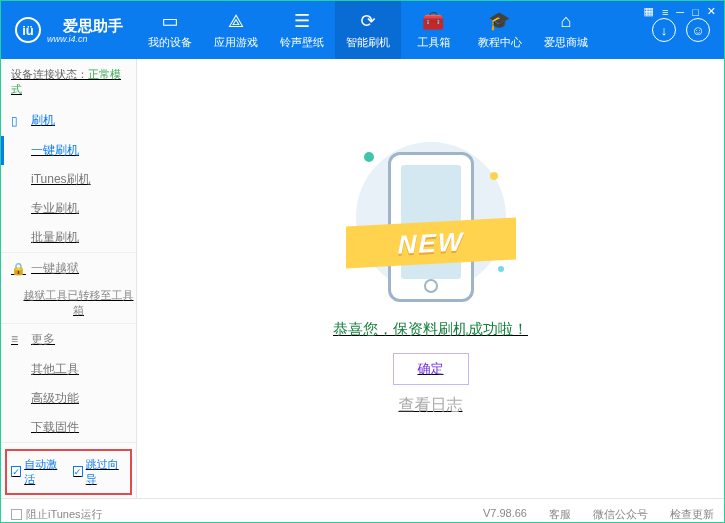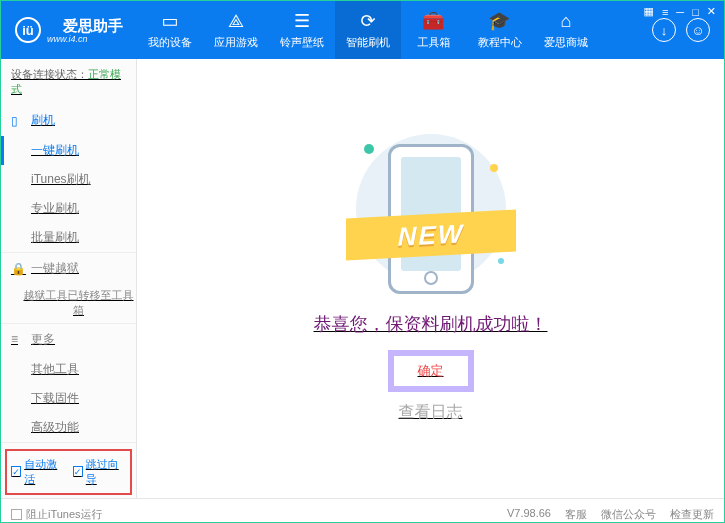--- a/index.html
+++ b/index.html
@@ -50,28 +50,28 @@
   .phone::after { content: ""; position: absolute; bottom: 6px; left: 50%; transform: translateX(-50%); width: 10px; height: 10px; border: 2px solid #9fb4c8; border-radius: 50%; }
   .ribbon { position: absolute; top: 80px; left: -10px; right: -10px; height: 42px; background: #ffd34e; transform: skewY(-3deg); display: flex; align-items: center; justify-content: center; }
   .ribbon::before, .ribbon::after { content: ""; position: absolute; width: 0; height: 0; border: 10px solid transparent; }
   .ribbon-text { font-weight: 900; font-size: 26px; color: #fff; letter-spacing: 2px; text-shadow: 0 2px 0 #e8a636; font-style: italic; }
   .circle-bg { position: absolute; top: 0; left: 50%; transform: translateX(-50%); width: 150px; height: 150px; border-radius: 50%; background: #e8f1f7; z-index: -1; }
   .dot { position: absolute; border-radius: 50%; }
   .d1 { width: 10px; height: 10px; background: #3ec6a8; top: 10px; left: 8px; }
   .d2 { width: 8px; height: 8px; background: #ffd34e; top: 30px; right: 8px; }
   .d3 { width: 6px; height: 6px; background: #76d8e8; bottom: 30px; right: 2px; }
   
-  .success-text { font-size: 18px; color: #701a75; margin-bottom: 14px; }
-  .ok-btn { border: 6px solid #c4b5fd; background: #fff; padding: 6px 24px; font-size: 13px; color: #ef4444; cursor: pointer; margin-bottom: 10px; }
+  .success-text { font-size: 15px; color: #15803d; margin-bottom: 14px; }
+  .ok-btn { border: 1px solid #c4b5fd; background: #fff; padding: 6px 24px; font-size: 13px; color: #6d28d9; cursor: pointer; margin-bottom: 10px; }
   .log-link { font-size: 16px; color: #aaa; cursor: pointer; }
   
   .footer { height: 32px; border-top: 1px solid #e5e5e5; display: flex; align-items: center; font-size: 11px; color: #888; padding: 0 10px; justify-content: space-between; }
   .f-left { display: flex; align-items: center; gap: 4px; }
   .f-left .box2 { width: 11px; height: 11px; border: 1px solid #aaa; }
-  .f-right { display: flex; gap: 14px; }
+  .f-right { display: flex; gap: 22px; }
   .f-right span { cursor: pointer; }
 </style>
 </head>
 <body>
 
 <div class="header">
   <div class="logo-block">
     <div class="logo-icon"><span>i</span>ü</div>
     <div>
       <div class="app-name">爱思助手</div>
@@ -152,22 +152,22 @@
       <div class="side-msg">越狱工具已转移至工具箱</div>
     </div>
 
     <div class="side-section">
       <div class="side-head">
         <span class="ic">≡</span>
         <span>更多</span>
       </div>
       <div class="side-sub">
         <div class="side-sub-item">其他工具</div>
+        <div class="side-sub-item">高级功能</div>
         <div class="side-sub-item">下载固件</div>
-        <div class="side-sub-item">高级功能</div>
       </div>
     </div>
 
     <div class="cb-block">
       <label class="chk">
           <span class="box">✓</span>
           <span>自动激活</span>
         </label>
       <label class="chk">
           <span class="box">✓</span>

